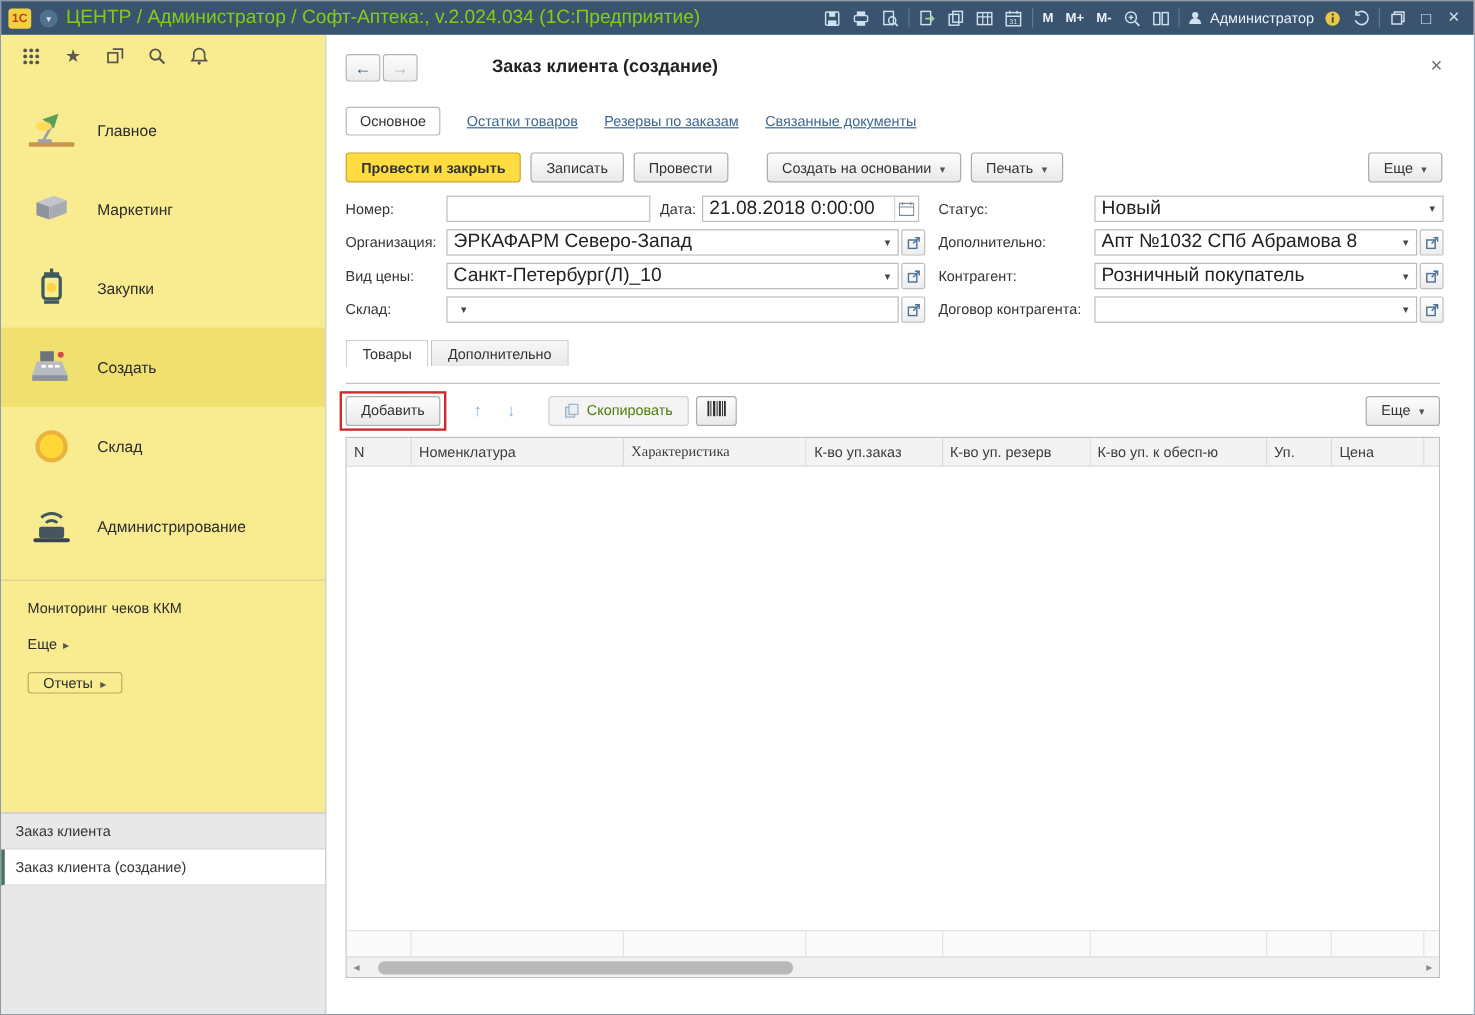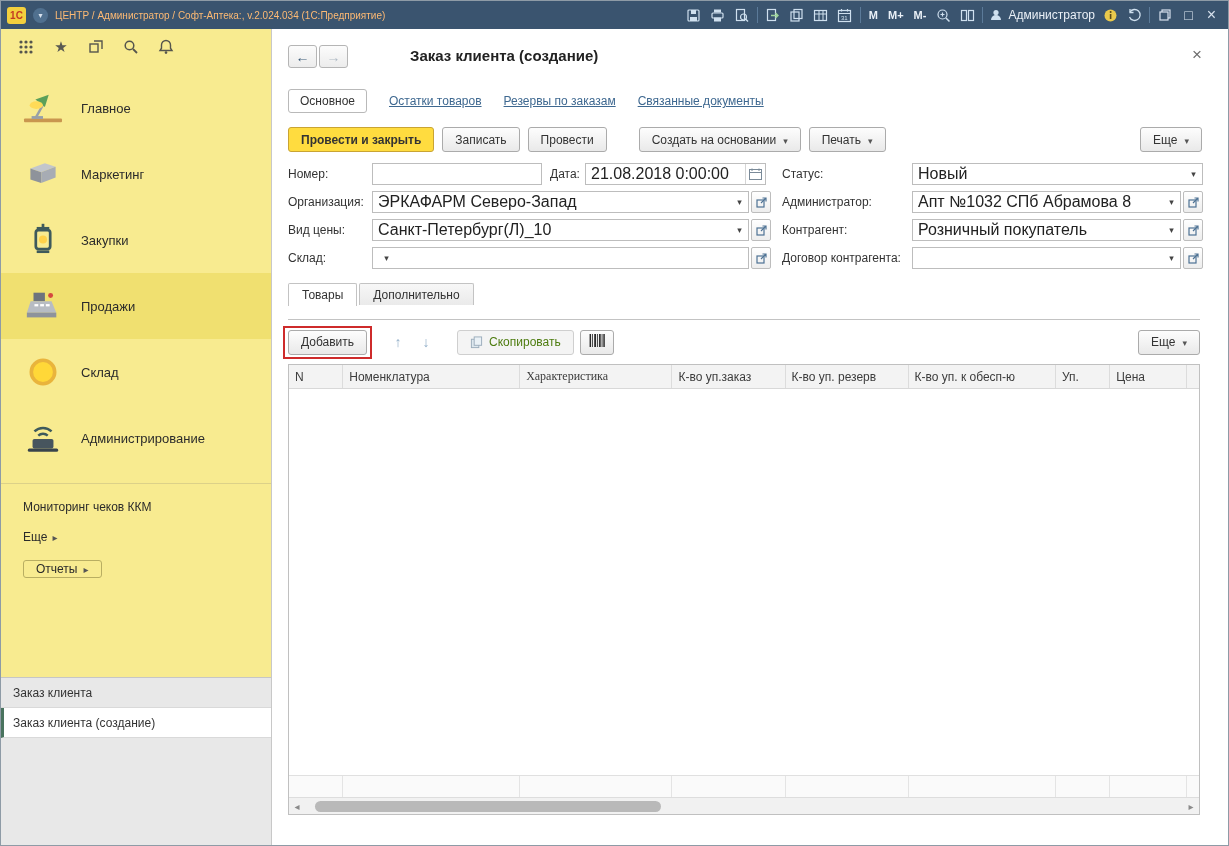--- a/index.html
+++ b/index.html
@@ -5,21 +5,21 @@
   * { box-sizing:border-box; margin:0; padding:0; }
   html,body { width:1229px; height:846px; }
   body { font-family:"Liberation Sans","DejaVu Sans",sans-serif; font-size:12px; color:#333; background:#fff; overflow:hidden; }
   .window { position:relative; width:1229px; height:846px; border:1px solid #8E9BA6; background:#fff; }
 
   
   .titlebar { position:absolute; top:0; left:0; right:0; height:28px; background:#3A546F; display:flex; align-items:center; padding:0 8px 0 6px; gap:7px; color:#DCE6F0; z-index:10; }
   .app-logo { width:19px; height:17px; background:#F3D03E; color:#C23B22; font-weight:bold; font-size:10px; display:flex; align-items:center; justify-content:center; border-radius:3px; flex:0 0 auto; }
   .menu-chev { width:15px; height:15px; border-radius:50%; background:#50708F; display:flex; align-items:center; justify-content:center; cursor:pointer; flex:0 0 auto; }
   .menu-chev::after { content:"▾"; font-size:8px; color:#D8E2EE; }
-  .tb-title { font-size:10px; color:#fdba74; white-space:nowrap; overflow:hidden; }
+  .tb-title { font-size:16px; color:#84cc16; white-space:nowrap; overflow:hidden; }
   .tb-right { margin-left:auto; display:flex; align-items:center; gap:6px; flex:0 0 auto; }
   .ticon { width:18px; height:17px; display:flex; align-items:center; justify-content:center; cursor:pointer; }
   .tb-sep { width:1px; height:16px; background:#5B7A99; }
   .tb-mem { font-size:11px; color:#EAF0F7; cursor:pointer; padding:0 2px; font-weight:bold; }
   .tb-user { display:flex; align-items:center; gap:5px; font-size:12px; color:#EAF0F7; cursor:pointer; }
   .tb-win { font-size:13px; color:#D8E2EE; cursor:pointer; width:17px; text-align:center; }
   .icon-max::after { content:"□"; font-size:14px; }
   .icon-close-w::after { content:"×"; font-size:16px; }
 
   
@@ -288,21 +288,21 @@
           <svg width="42" height="38" viewBox="0 0 44 40">
               <rect x="12" y="6" width="12" height="9" fill="#6E747D"></rect>
               <circle cx="30" cy="9" r="2.6" fill="#D5493F"></circle>
               <path d="M9 15 H31 L36 27 H5 Z" fill="#B7BCC3"></path>
               <rect x="13" y="18" width="4" height="2.4" fill="#fff"></rect>
               <rect x="19" y="18" width="4" height="2.4" fill="#fff"></rect>
               <rect x="25" y="18" width="4" height="2.4" fill="#fff"></rect>
               <rect x="5" y="27" width="31" height="5" fill="#8E939B"></rect>
             </svg>
         </span>
-        <span class="side-label">Продажи</span>
+        <span class="side-label">Создать</span>
       </div>
       <div class="side-item">
         <span class="side-icon">
           <svg width="36" height="36" viewBox="0 0 40 40">
               <circle cx="20" cy="20" r="13" fill="#FFD838" stroke="#E9B43C" stroke-width="4"></circle>
             </svg>
         </span>
         <span class="side-label">Склад</span>
       </div>
       <div class="side-item">
@@ -415,21 +415,21 @@
         <div class="fld" style="left:84px;width:377px">
           <span class="fval">ЭРКАФАРМ Северо-Запад</span>
           <span class="combo-btn"></span>
         </div>
         <span class="sq-btn" style="left:463px">
           <svg width="11" height="11" viewBox="0 0 11 11">
               <rect x="1" y="3" width="7" height="7" fill="none" stroke="#4E7294" stroke-width="1.2"></rect>
               <path d="M5 6 L10 1 M6.5 1 H10 V4.5" stroke="#4E7294" stroke-width="1.2" fill="none"></path>
             </svg>
         </span>
-        <span class="flabel" style="left:494px">Администратор:</span>
+        <span class="flabel" style="left:494px">Дополнительно:</span>
         <div class="fld" style="left:624px;width:269px">
           <span class="fval">Апт №1032 СПб Абрамова 8</span>
           <span class="combo-btn"></span>
         </div>
         <span class="sq-btn" style="left:895px">
           <svg width="11" height="11" viewBox="0 0 11 11">
               <rect x="1" y="3" width="7" height="7" fill="none" stroke="#4E7294" stroke-width="1.2"></rect>
               <path d="M5 6 L10 1 M6.5 1 H10 V4.5" stroke="#4E7294" stroke-width="1.2" fill="none"></path>
             </svg>
         </span>

